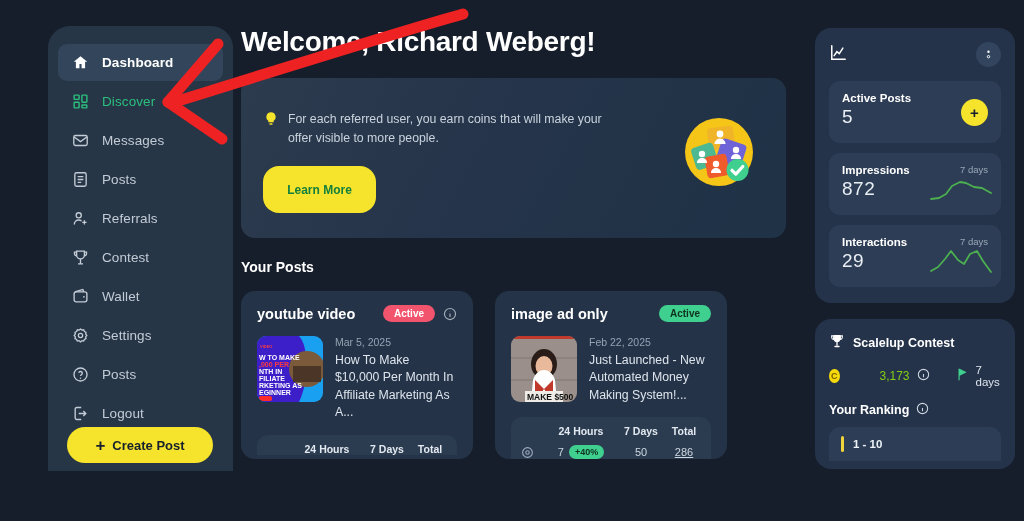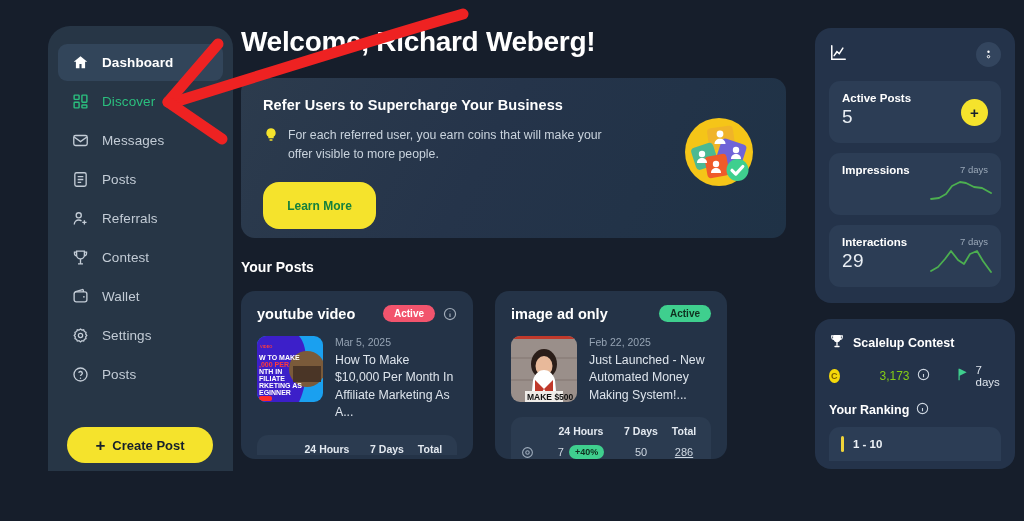--- a/index.html
+++ b/index.html
@@ -246,35 +246,43 @@
         <span class="nav-ico">
           <svg width="17" height="17" viewBox="0 0 24 24" fill="none" stroke="#c3ccd6" stroke-width="1.9">
             <circle cx="12" cy="12" r="9.2"></circle>
               <path d="M9.4 9.4a2.7 2.7 0 0 1 5.2.9c0 1.9-2.6 2.2-2.6 3.8"></path>
             <circle cx="12" cy="17.4" r="1" fill="#c3ccd6" stroke="none"></circle>
           </svg>
         </span>
         <span>Posts</span>
       </div>
 
+      <div class="nav-item">
+        <span class="nav-ico">
+          <svg width="17" height="17" viewBox="0 0 24 24" fill="none" stroke="#c3ccd6" stroke-width="1.9">
+            <path d="M13 3.5H6.5a2 2 0 0 0-2 2v13a2 2 0 0 0 2 2H13"></path>
+              <path d="M16 8.5l3.5 3.5L16 15.5M9.5 12h10"></path>
+          </svg>
+        </span>
+        <span>Logout</span>
+      </div>
 
     </nav>
 
     <button class="create-post">
       <span class="plus-glyph">+</span>
       <span>Create Post</span>
     </button>
   </aside>
 
   <main class="main">
 
     <h1 class="welcome">Welcome, Richard Weberg!</h1>
 
     <section class="refer-card">
-      <div class="refer-title">Refer Users to Supercharge Your Business</div>
       <div class="refer-body">
         <span class="bulb">
           <svg width="16" height="16" viewBox="0 0 24 24" fill="#f5e32c">
             <path d="M12 2a7 7 0 0 0-4 12.7V17h8v-2.3A7 7 0 0 0 12 2z"></path>
               <rect x="9.5" y="18.3" width="5" height="2.2" rx="1.1"></rect>
           </svg>
         </span>
         <p class="refer-text">For each referred user, you earn coins that will make your offer visible to more people.</p>
       </div>
       <button class="learn-more">Learn More</button>
@@ -422,20 +430,21 @@
       </div>
 
       <div class="stat-card">
         <div class="stat-label">Active Posts</div>
         <div class="stat-value">5</div>
         <span class="plus-circle">+</span>
       </div>
 
       <div class="stat-card">
         <div class="stat-label">Impressions</div>
+        <div class="stat-value">872</div>
         <span class="stat-sub">7 days</span>
         <span class="spark">
           <svg width="62" height="24" viewBox="0 0 62 24" fill="none" stroke="#4caf50" stroke-width="1.8" stroke-linecap="round" stroke-linejoin="round">
             <path d="M1 21 L9 20 L16 16 L22 8 L30 4 L36 5 L44 9 L52 10 L61 15"></path>
           </svg>
         </span>
       </div>
 
       <div class="stat-card">
         <div class="stat-label">Interactions</div>

